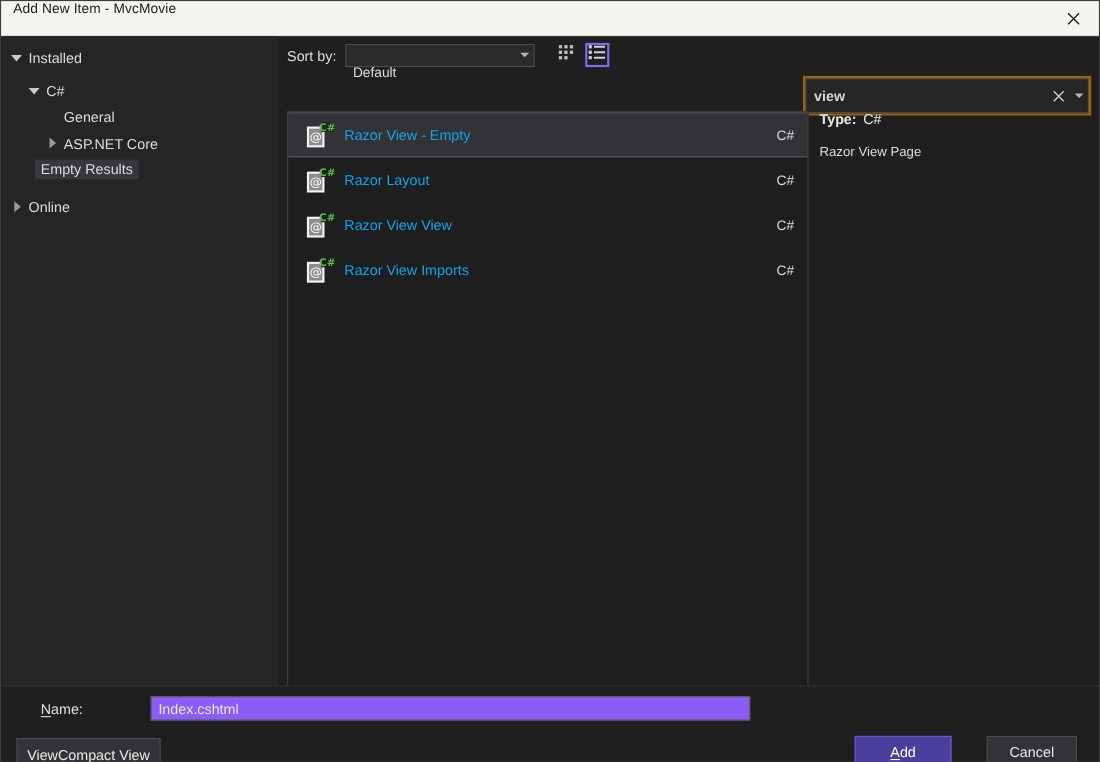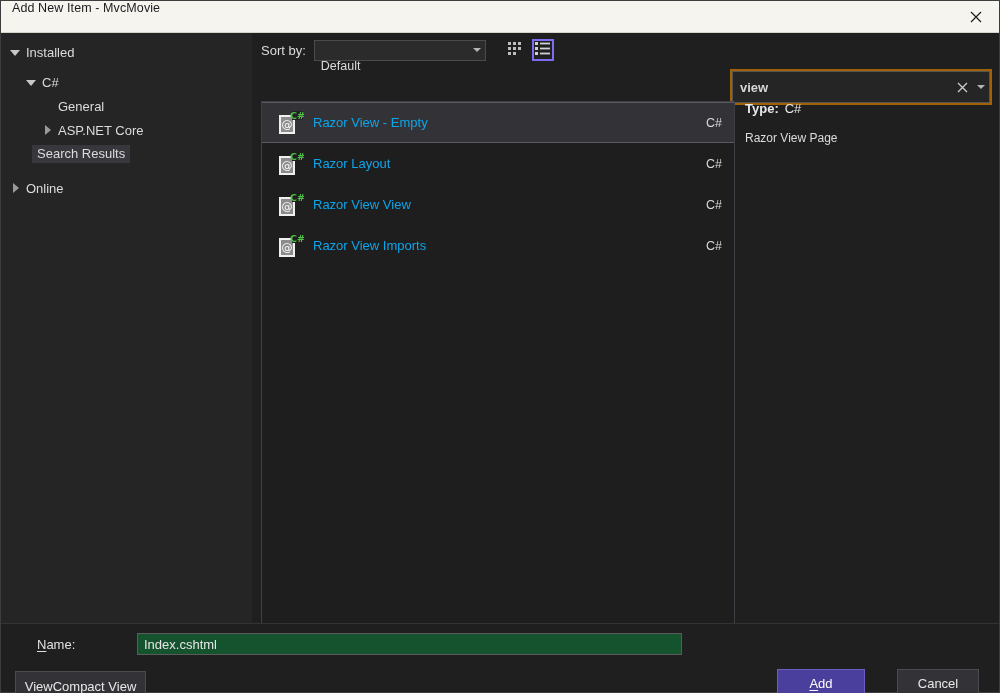--- a/index.html
+++ b/index.html
@@ -233,21 +233,21 @@
     height: 24px;
     display: flex; align-items: center;
   }
   .name-label {
     width: 136px; min-width: 136px;
     padding-left: 36px;
     font-size: 13px; color: #e0e0e0;
   }
   .name-input {
     width: 545px; height: 22px;
-    background: #14532d;
+    background: #8b5cf6;
     border: 1px solid #5b5b5b;
     display: flex; align-items: center;
     padding-left: 6px;
     font-size: 13px; color: #e6e6e6;
   }
   .btn {
     height: 30px;
     display: inline-flex; align-items: center; justify-content: center;
     font-size: 13px; color: #e8e8e8;
     background: #333337;
@@ -314,21 +314,21 @@
         </div>
 
         <div class="tree-node" style="padding-left:38px;margin-top:2px">
           <span class="twisty">
               <span class="tri-right"></span>
             </span>
           <span class="tree-label">ASP.NET Core</span>
         </div>
 
         <div class="tree-node" style="padding-left:33px;margin-top:2px">
-          <span class="tree-label selected">Search Results</span>
+          <span class="tree-label selected">Empty Results</span>
         </div>
 
         <div class="tree-node" style="padding-left:6px;margin-top:12px">
           <span class="twisty">
               <span class="tri-right"></span>
             </span>
           <span class="tree-label">Online</span>
         </div>
 
       </div>

